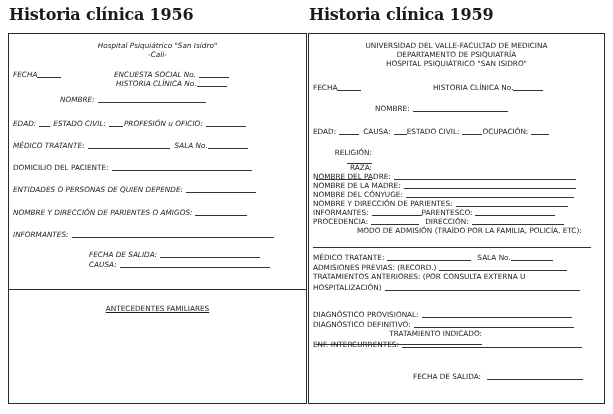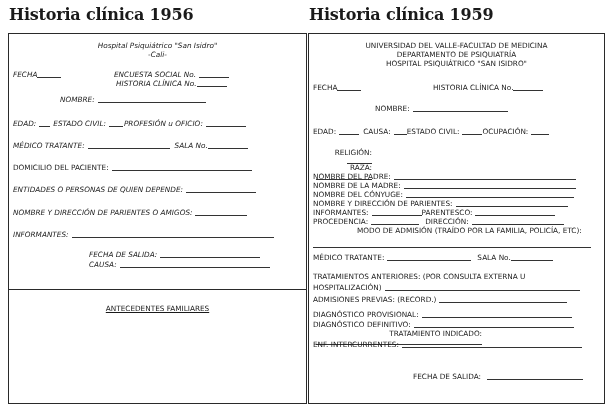--- a/index.html
+++ b/index.html
@@ -158,21 +158,21 @@
       <span>MODO DE ADMISIÓN (TRAÍDO POR LA FAMILIA, POLICÍA, ETC):</span>
     </div>
   <div class="line abs" style="left:4px; top:206px; width:278px;"></div>
 
   <div class="row" style="left:4px; top:219px;">
       <span>MÉDICO TRATANTE:</span>
       <span class="line" style="width:84px"></span>
       <span style="margin-left:6px">SALA No.</span>
       <span class="line" style="width:42px;margin-left:0"></span>
     </div>
-  <div class="row" style="left:4px; top:229px;margin-top:32px;">
+  <div class="row" style="left:4px; top:229px;">
       <span>ADMISIONES PREVIAS: (RECORD.)</span>
       <span class="line" style="width:128px"></span>
     </div>
   <div class="row" style="left:4px; top:239px;">
       <span>TRATAMIENTOS ANTERIORES: (POR CONSULTA EXTERNA U</span>
     </div>
   <div class="row" style="left:4px; top:249px;">
       <span>HOSPITALIZACIÓN)</span>
       <span class="line" style="width:195px"></span>
     </div>

